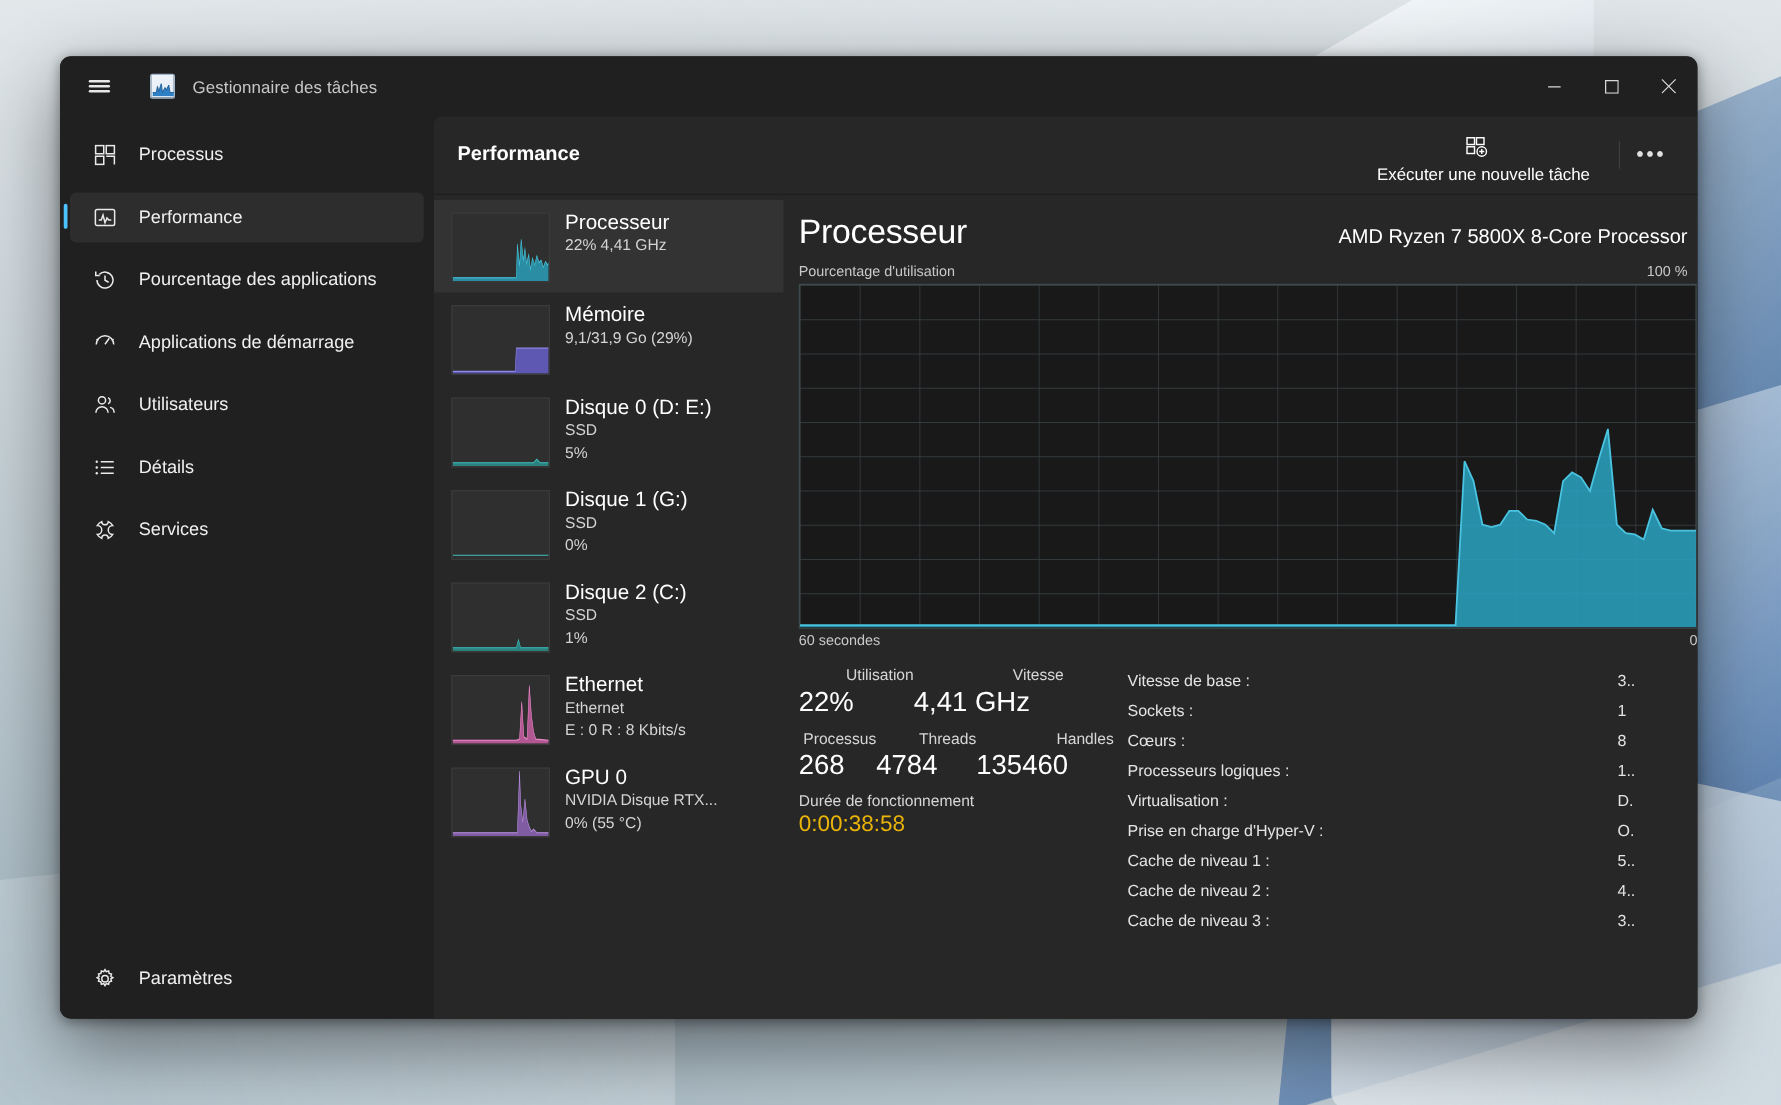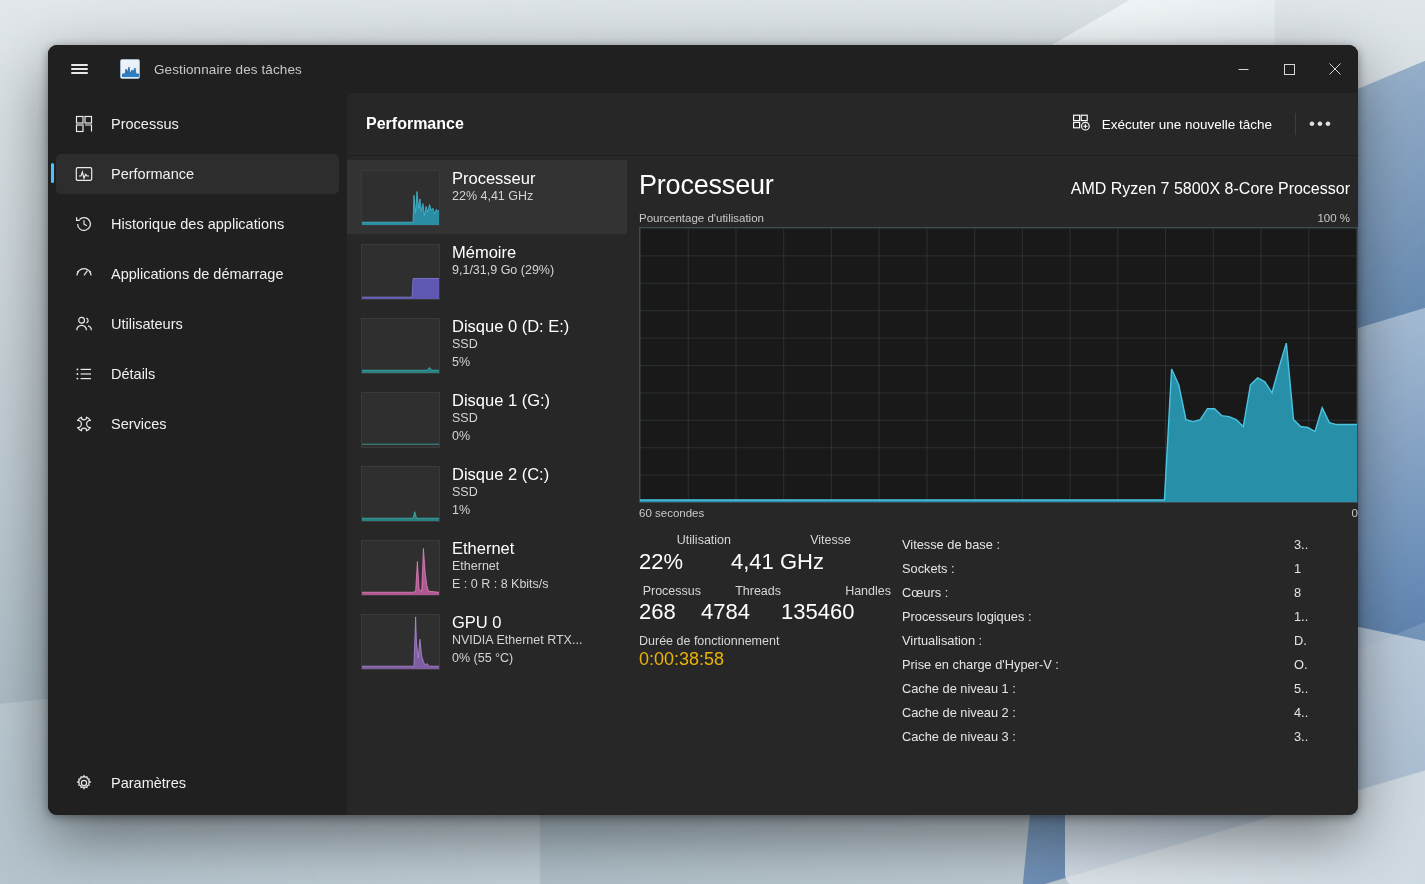--- a/index.html
+++ b/index.html
@@ -205,20 +205,21 @@
     color: #ffffff;
   }
   .header-spacer { flex: 1; }
   .run-task-btn {
     display: flex;
     align-items: center;
     height: 33px;
     padding: 0 11px;
     border-radius: 5px;
     cursor: pointer;
+    flex-direction: column;
   }
   .run-task-label {
     margin-left: 11px;
     font-size: 13.5px;
     color: #ffffff;
   }
   .hdr-divider {
     width: 1px; height: 22px;
     background: #3d3d3d;
     margin: 0 6px 0 12px;
@@ -473,21 +474,21 @@
       </div>
 
       <div class="nav-item">
         <span class="nav-icon">
           <svg width="18" height="18" viewBox="0 0 18 18" fill="none" stroke="#eaeaea" stroke-width="1.2">
             <path d="M2.6 9a6.4 6.4 0 1 0 1.9-4.5"></path>
             <polyline points="1.6,2.2 1.6,5.4 4.8,5.4"></polyline>
             <polyline points="9,5.3 9,9.2 11.9,10.8"></polyline>
           </svg>
         </span>
-        <span class="nav-label">Historique des applications</span>
+        <span class="nav-label">Pourcentage des applications</span>
       </div>
 
       <div class="nav-item">
         <span class="nav-icon">
           <svg width="18" height="18" viewBox="0 0 18 18" fill="none" stroke="#eaeaea" stroke-width="1.2">
             <path d="M2 10.6 A7 7 0 0 1 16 10.6"></path>
             <line x1="9" y1="10.4" x2="12.4" y2="5.6"></line>
             <line x1="2.2" y1="6.2" x2="3.6" y2="7.4"></line>
             <line x1="15.8" y1="6.2" x2="14.4" y2="7.4"></line>
           </svg>
@@ -655,21 +656,21 @@
 
           <div class="res-item">
             <div class="res-thumb">
               <svg viewBox="0 0 178 58" preserveAspectRatio="none">
                 <polygon points="0,55 120,55 124,2 126,30 130,46 134,26 138,44 142,50 146,54 150,52 156,55 178,55 178,58 0,58" fill="#a06fd0" fill-opacity="0.72"></polygon>
                 <polyline points="0,55 120,55 124,2 126,30 130,46 134,26 138,44 142,50 146,54 150,52 156,55 178,55" fill="none" stroke="#bb93e4" stroke-width="1"></polyline>
               </svg>
             </div>
             <div class="res-text">
               <div class="res-name">GPU 0</div>
-              <div class="res-sub">NVIDIA Ethernet RTX...</div>
+              <div class="res-sub">NVIDIA Disque RTX...</div>
               <div class="res-sub">0%  (55 °C)</div>
             </div>
           </div>
 
         </div>
 
         <div id="detail">
 
           <div id="detail-head">
             <div id="detail-title">Processeur</div>

